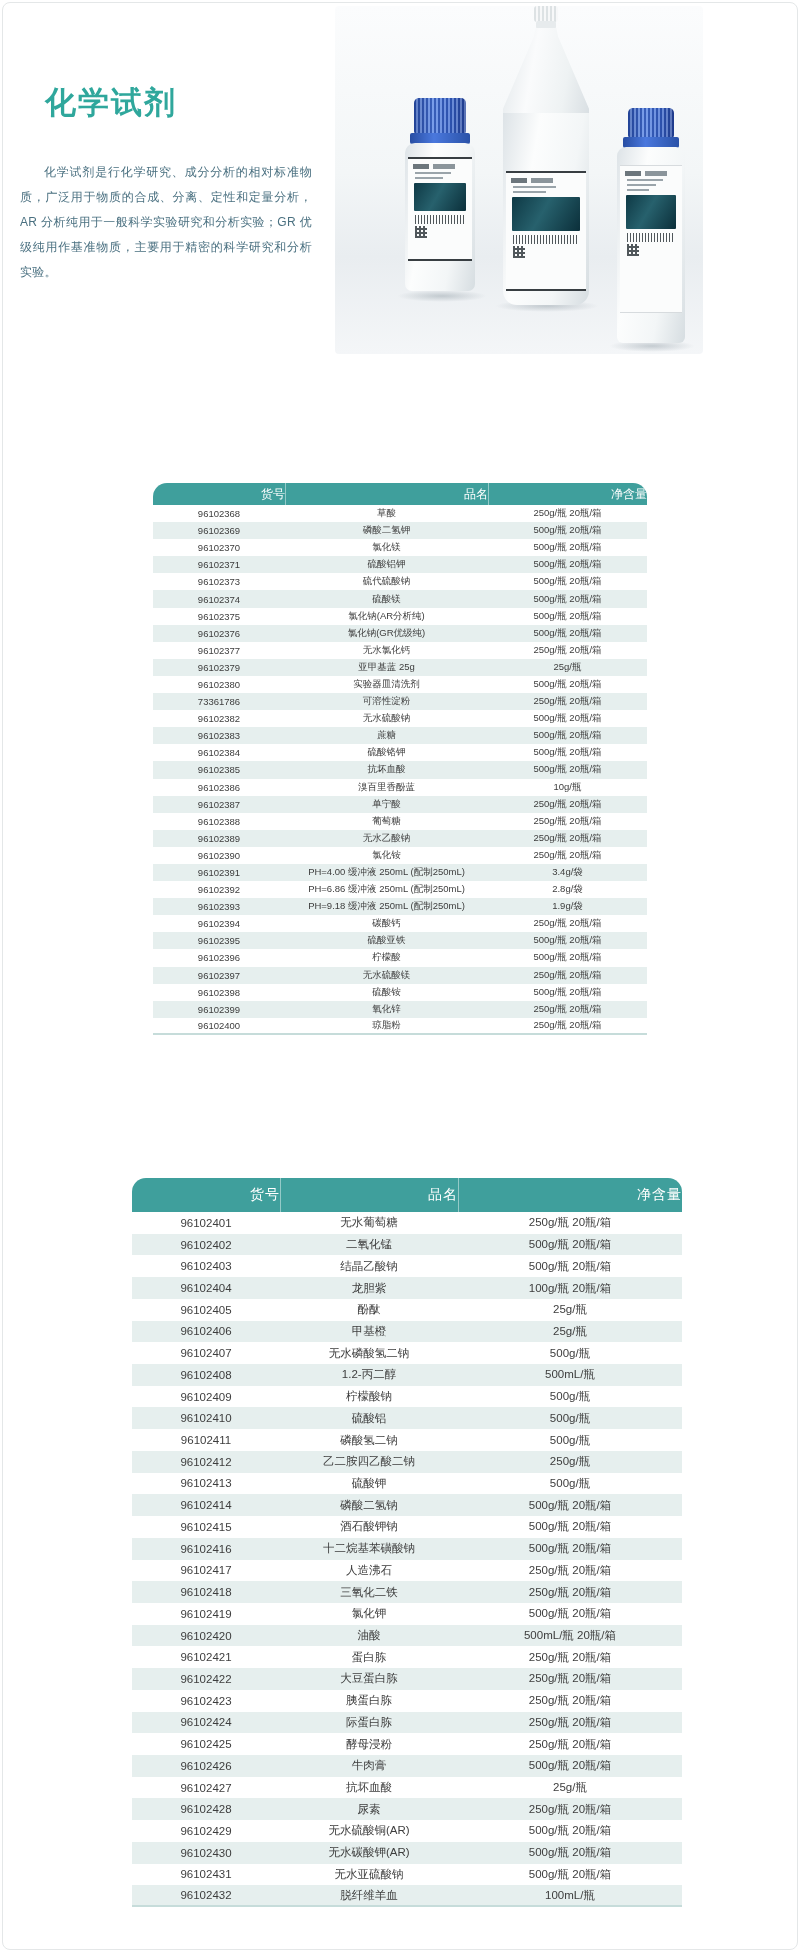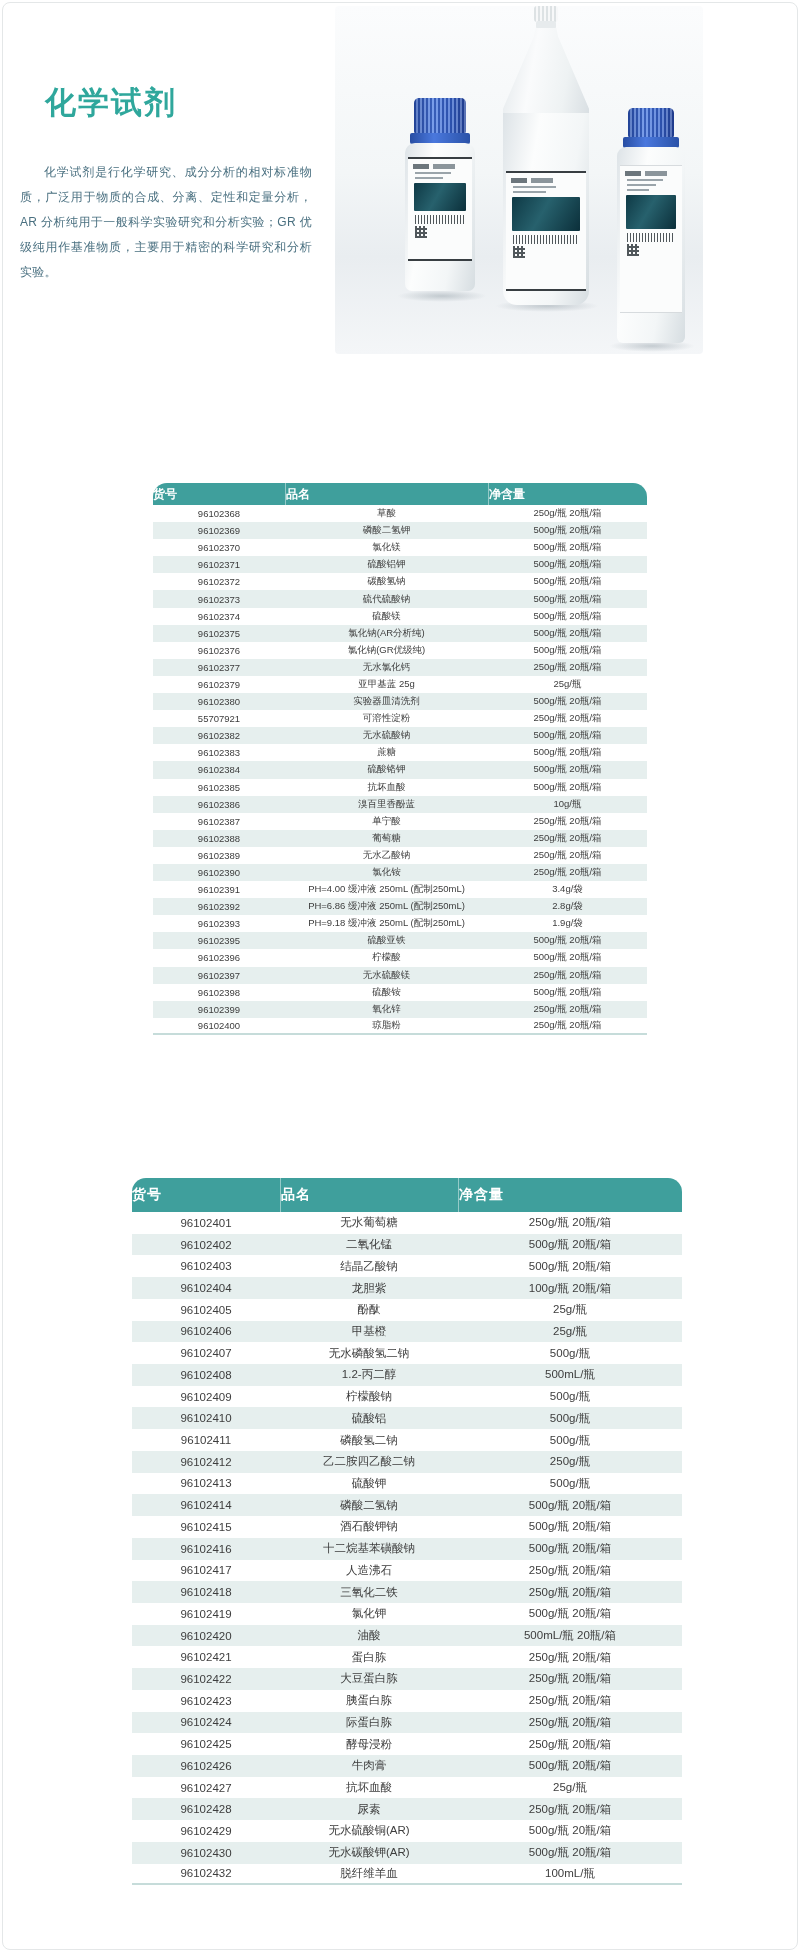--- a/index.html
+++ b/index.html
@@ -109,22 +109,22 @@
   .bottle-c .cap-blue{width:46px;height:30px;}
   .bottle-c .collar-blue{width:56px;height:11px;}
   .bottle-c .body-white{width:68px;height:196px;border-radius:9px 9px 6px 6px;}
   .bottle-c .label{top:18px;height:148px;}
   .bottle-c .dark-panel{height:34px;}
   
   table{
     position:absolute;border-collapse:separate;border-spacing:0;table-layout:fixed;
   }
   thead th{
-    background:var(--accent);color:#ffffff;font-weight:700;
-    text-align:left;vertical-align:middle;padding:0;
+    background:var(--accent);color:#ffffff;font-weight:400;
+    text-align:right;vertical-align:middle;padding:0;
   }
   thead th + th{border-left:1px solid rgba(255,255,255,.45);}
   thead th:first-child{border-top-left-radius:14px;}
   thead th:last-child{border-top-right-radius:14px;}
   tbody td{
     text-align:center;vertical-align:middle;color:var(--cell-text);
     padding:0;white-space:nowrap;overflow:hidden;
   }
   tbody tr:nth-child(even) td{background:var(--row-alt);}
   tbody tr:last-child td{border-bottom:2px solid #c6dcda;}
@@ -237,25 +237,20 @@
         <td>96102370</td>
         <td>氯化镁</td>
         <td>500g/瓶 20瓶/箱</td>
       </tr>
       <tr>
         <td>96102371</td>
         <td>硫酸铝钾</td>
         <td>500g/瓶 20瓶/箱</td>
       </tr>
       <tr>
-        <td>96102372</td>
-        <td>碳酸氢钠</td>
-        <td>500g/瓶 20瓶/箱</td>
-      </tr>
-      <tr>
         <td>96102373</td>
         <td>硫代硫酸钠</td>
         <td>500g/瓶 20瓶/箱</td>
       </tr>
       <tr>
         <td>96102374</td>
         <td>硫酸镁</td>
         <td>500g/瓶 20瓶/箱</td>
       </tr>
       <tr>
@@ -277,21 +272,21 @@
         <td>96102379</td>
         <td>亚甲基蓝 25g</td>
         <td>25g/瓶</td>
       </tr>
       <tr>
         <td>96102380</td>
         <td>实验器皿清洗剂</td>
         <td>500g/瓶 20瓶/箱</td>
       </tr>
       <tr>
-        <td>55707921</td>
+        <td>73361786</td>
         <td>可溶性淀粉</td>
         <td>250g/瓶 20瓶/箱</td>
       </tr>
       <tr>
         <td>96102382</td>
         <td>无水硫酸钠</td>
         <td>500g/瓶 20瓶/箱</td>
       </tr>
       <tr>
         <td>96102383</td>
@@ -340,20 +335,25 @@
       </tr>
       <tr>
         <td>96102392</td>
         <td>PH=6.86 缓冲液 250mL (配制250mL)</td>
         <td>2.8g/袋</td>
       </tr>
       <tr>
         <td>96102393</td>
         <td>PH=9.18 缓冲液 250mL (配制250mL)</td>
         <td>1.9g/袋</td>
+      </tr>
+      <tr>
+        <td>96102394</td>
+        <td>碳酸钙</td>
+        <td>250g/瓶 20瓶/箱</td>
       </tr>
       <tr>
         <td>96102395</td>
         <td>硫酸亚铁</td>
         <td>500g/瓶 20瓶/箱</td>
       </tr>
       <tr>
         <td>96102396</td>
         <td>柠檬酸</td>
         <td>500g/瓶 20瓶/箱</td>
@@ -539,18 +539,23 @@
         <td>96102429</td>
         <td>无水硫酸铜(AR)</td>
         <td>500g/瓶 20瓶/箱</td>
       </tr>
       <tr>
         <td>96102430</td>
         <td>无水碳酸钾(AR)</td>
         <td>500g/瓶 20瓶/箱</td>
       </tr>
       <tr>
+        <td>96102431</td>
+        <td>无水亚硫酸钠</td>
+        <td>500g/瓶 20瓶/箱</td>
+      </tr>
+      <tr>
         <td>96102432</td>
         <td>脱纤维羊血</td>
         <td>100mL/瓶</td>
       </tr>
     </tbody>
   </table>
 
 </body></html>

